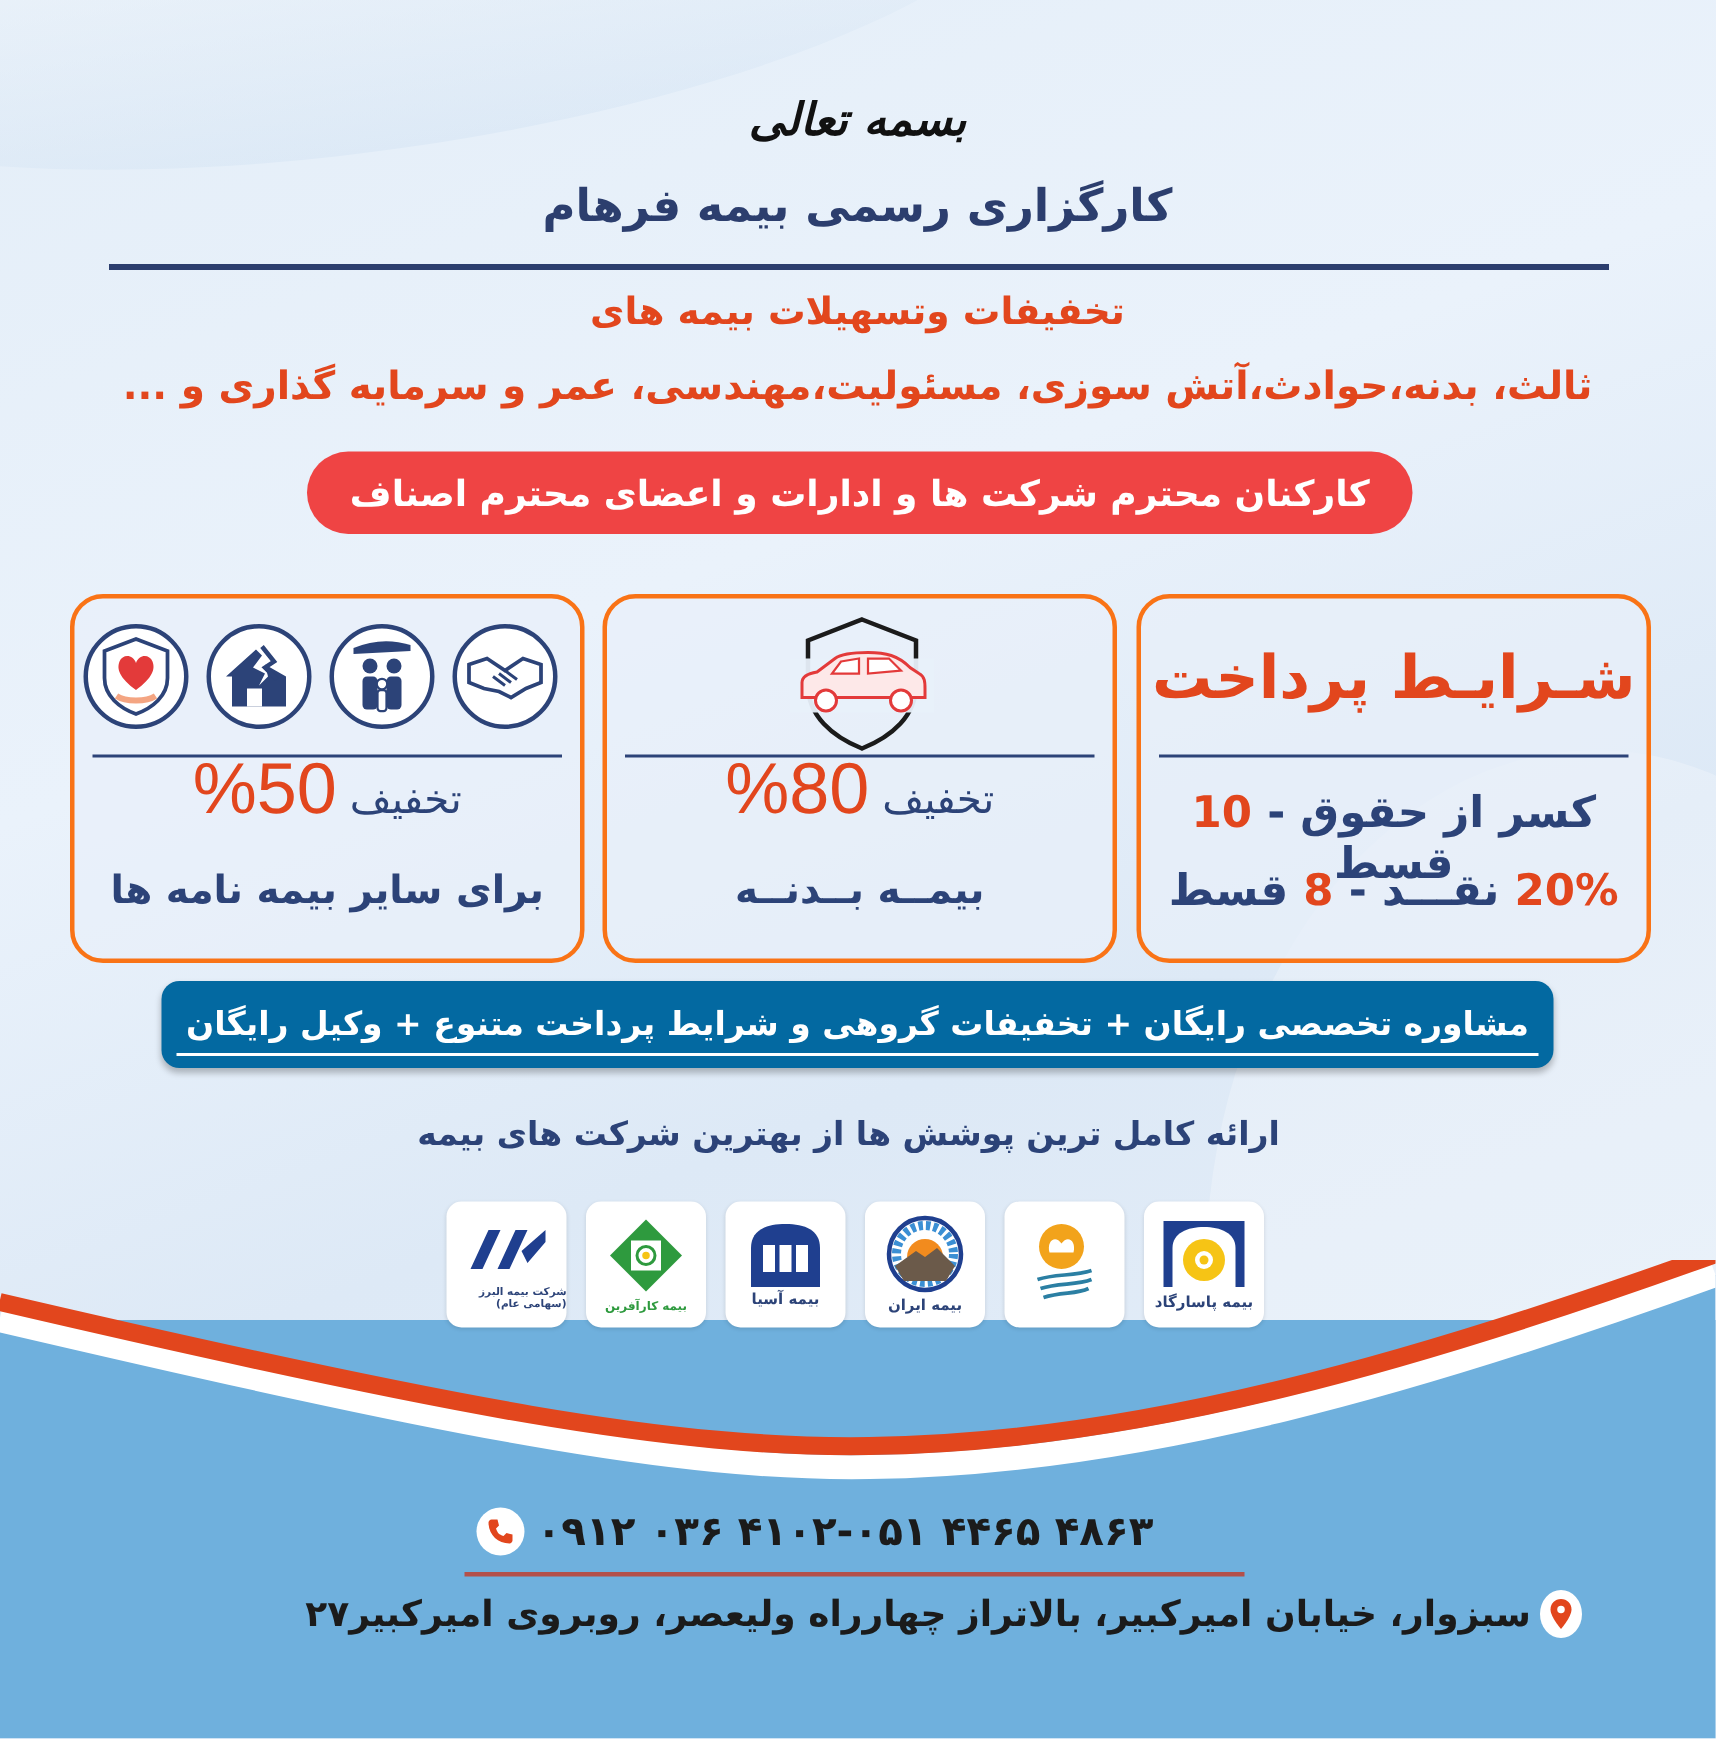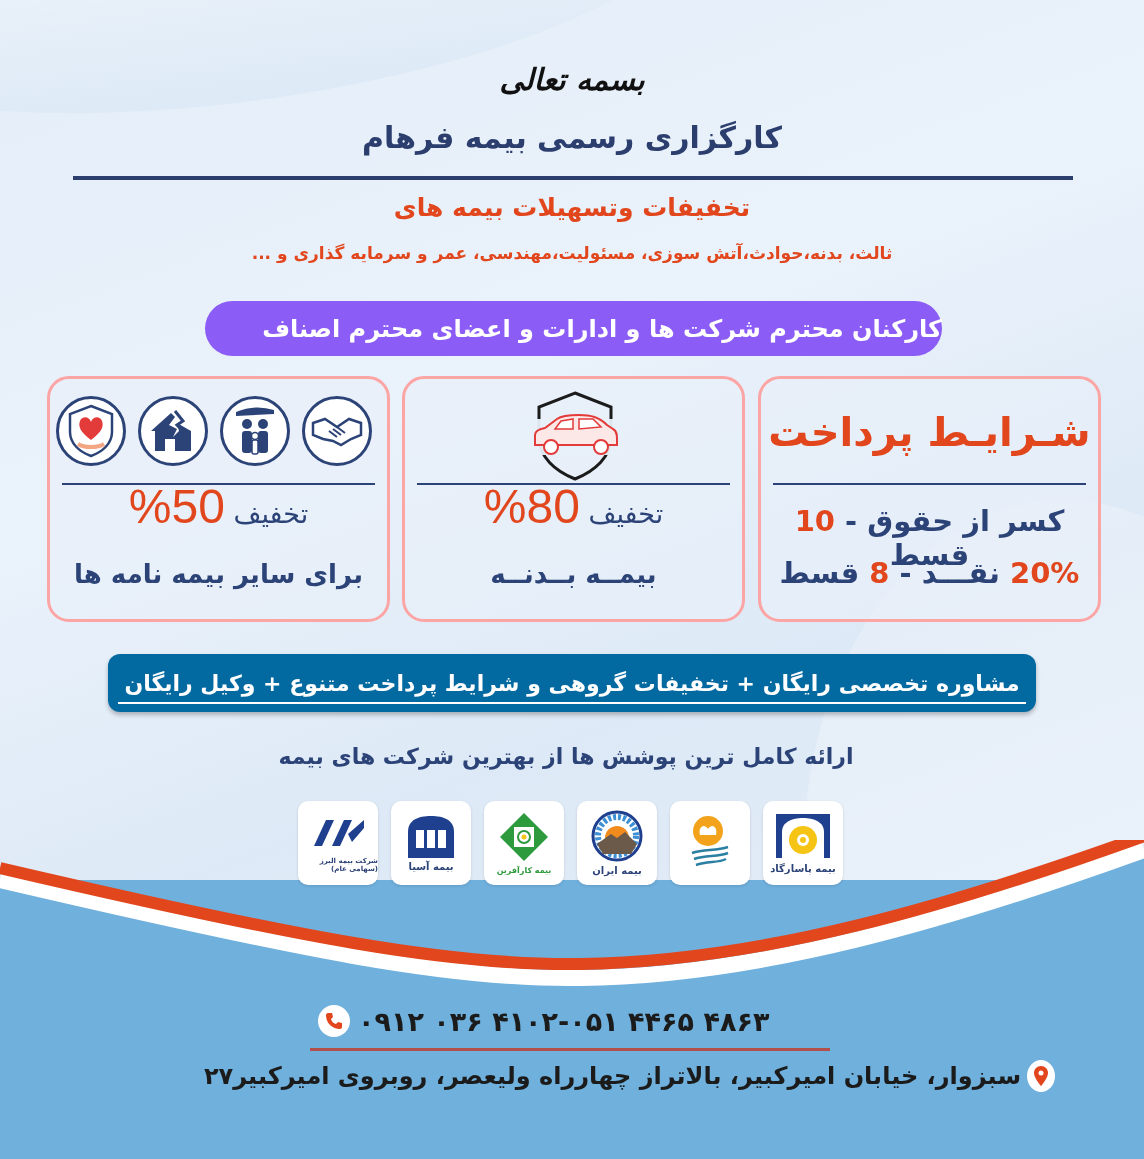--- a/index.html
+++ b/index.html
@@ -39,32 +39,32 @@
   .top-rule {
     position: absolute; top: 176px; left: 73px; width: 1000px; height: 4px;
     background: #2c3e6e;
   }
   .headline {
     position: absolute; top: 193px; left: 0; right: 0; text-align: center;
     font-size: 25px; font-weight: bold; color: #e2461d;
   }
   .types {
     position: absolute; top: 243px; left: 0; right: 0; text-align: center;
-    font-size: 17px; font-weight: bold; color: #e2461d;
+    font-size: 26px; font-weight: bold; color: #e2461d;
   }
   .audience {
     position: absolute; top: 301px; left: 205px; width: 737px; height: 55px;
-    background: #8b5cf6; border-radius: 28px;
-    display: flex; align-items: center; justify-content: flex-start;
+    background: #ef4444; border-radius: 28px;
+    display: flex; align-items: center; justify-content: center;
     color: #fff; font-size: 24px; font-weight: bold;
   }
 
   .card {
-    position: absolute; top: 376px; width: 343px; height: 246px;
-    border: 3px solid #fca5a5; border-radius: 22px;
+    position: absolute; top: 396px; width: 343px; height: 246px;
+    border: 3px solid #f97316; border-radius: 22px;
     background: rgba(232,240,250,0.7);
     padding-left: 27px;
   }
   .card .divider {
     position: absolute; left: 12px; right: 12px; height: 2px; background: #2c4378;
   }
   .card-payment { left: 758px; }
   .card-body { left: 402px; }
   .card-other { left: 47px; }
 
@@ -243,36 +243,36 @@
 <div class="coverage">ارائه کامل ترین پوشش ها از بهترین شرکت های بیمه</div>
 
 <div class="logos">
   <div class="logo">
     <svg width="60" height="40" viewBox="0 0 60 40">
         <path d="M6,32 L18,6 L26,6 L14,32 Z M24,32 L36,6 L44,6 L32,32 Z M40,20 L56,6 L56,14 L44,28 Z" fill="#1f3f8f"></path>
       </svg>
     <span class="logo-cap" style="font-size:7px">شرکت بیمه البرز (سهامی عام)</span>
   </div>
   <div class="logo">
+    <svg width="52" height="52" viewBox="0 0 52 52">
+        <path d="M26,2 L50,26 L26,50 L2,26 Z" fill="#2e9a3e"></path>
+        <rect x="16" y="16" width="20" height="20" fill="#fff"></rect>
+        <circle cx="26" cy="26" r="6" fill="none" stroke="#2e9a3e" stroke-width="2"></circle>
+        <circle cx="26" cy="26" r="2.5" fill="#f6c415"></circle>
+      </svg>
+    <span class="logo-cap" style="color:#2e9a3e;font-size:8px">بیمه کارآفرین</span>
+  </div>
+  <div class="logo">
     <svg width="54" height="44" viewBox="0 0 54 44">
         <path d="M4,44 L4,18 C4,6 14,2 27,2 C40,2 50,6 50,18 L50,44 Z" fill="#1f3f8f"></path>
         <rect x="12" y="16" width="30" height="18" fill="#fff"></rect>
         <rect x="20" y="16" width="3" height="18" fill="#1f3f8f"></rect>
         <rect x="31" y="16" width="3" height="18" fill="#1f3f8f"></rect>
       </svg>
     <span class="logo-cap">بیمه آسیا</span>
-  </div>
-  <div class="logo">
-    <svg width="52" height="52" viewBox="0 0 52 52">
-        <path d="M26,2 L50,26 L26,50 L2,26 Z" fill="#2e9a3e"></path>
-        <rect x="16" y="16" width="20" height="20" fill="#fff"></rect>
-        <circle cx="26" cy="26" r="6" fill="none" stroke="#2e9a3e" stroke-width="2"></circle>
-        <circle cx="26" cy="26" r="2.5" fill="#f6c415"></circle>
-      </svg>
-    <span class="logo-cap" style="color:#2e9a3e;font-size:8px">بیمه کارآفرین</span>
   </div>
   <div class="logo">
     <svg width="52" height="52" viewBox="0 0 52 52">
         <circle cx="26" cy="26" r="24" fill="#fff" stroke="#1f3f8f" stroke-width="3"></circle>
         <circle cx="26" cy="26" r="19" fill="none" stroke="#3b8fd4" stroke-width="6" stroke-dasharray="3 2"></circle>
         <path d="M14,28 A12,12 0 0 1 38,28 Z" fill="#f28b1e"></path>
         <path d="M6,34 L20,24 L26,28 L34,22 L46,34 L40,44 L12,44 Z" fill="#6b5a4a"></path>
       </svg>
     <span class="logo-cap">بیمه ایران</span>
   </div>

